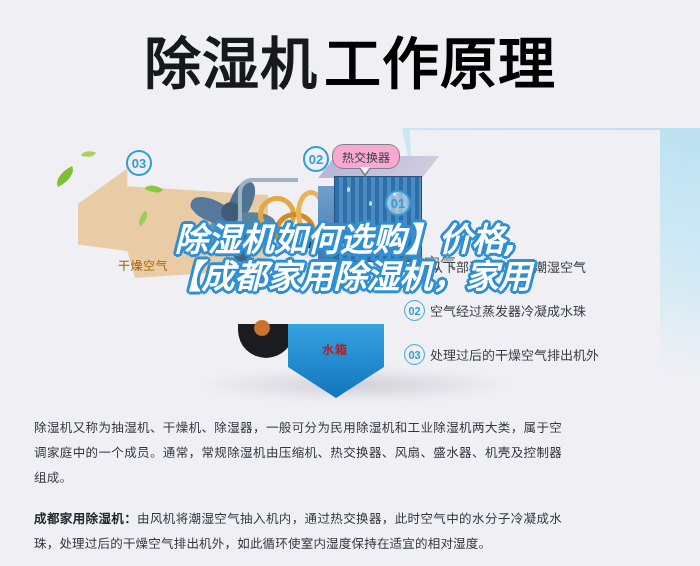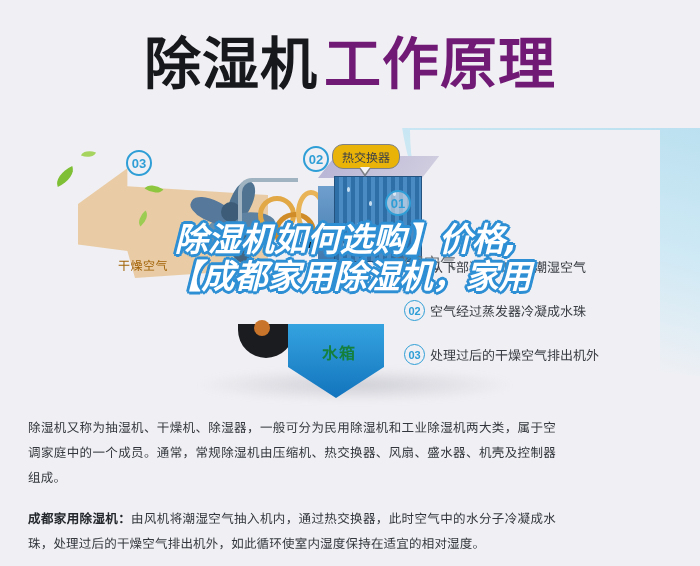--- a/index.html
+++ b/index.html
@@ -36,21 +36,21 @@
   }
   .title-text {
     font-family: "DejaVu Sans", "Liberation Sans", sans-serif;
     font-size: 57px;
     font-weight: 700;
     letter-spacing: 1px;
     line-height: 1;
     white-space: nowrap;
   }
   .title-part-a { color: #17181c; }
-  .title-part-b { color: #701a75; margin-left: 6px; }
+  .title-part-b { color: #000000; margin-left: 6px; }
 
   
   .diagram {
     position: absolute;
     left: 0; top: 128px;
     width: 700px;
     height: 280px;
     overflow: hidden;
   }
 
@@ -220,21 +220,21 @@
   .badge.b-02d { left: 303px; top: 18px; }
   .badge.b-01d { left: 385px; top: 62px; }
 
   
   .bubble {
     position: absolute;
     left: 332px; top: 16px;
     padding: 3px 9px;
     border: 1.5px solid #7e8288;
     border-radius: 11px;
-    background: #eab308;
+    background: #f9a8d4;
     font-size: 12px;
     color: #3d4147;
     white-space: nowrap;
   }
   .bubble::after {
     content: "";
     position: absolute;
     left: 26px; bottom: -9px;
     border-top: 9px solid #7e8288;
     border-left: 6px solid transparent;
@@ -262,22 +262,22 @@
   .tank {
     position: absolute;
     left: 288px; top: 196px;
     width: 96px; height: 74px;
     background: linear-gradient(180deg,#35a3e0,#1274bd);
     clip-path: polygon(0% 0%, 100% 0%, 100% 58%, 50% 100%, 0% 58%);
   }
   .tank-label {
     position: absolute;
     left: 322px; top: 212px;
-    font-size: 16px;
-    color: #15803d;
+    font-size: 12px;
+    color: #b91c1c;
     font-weight: 600;
     letter-spacing: 1px;
   }
   .bowl {
     position: absolute;
     left: 238px; top: 196px;
     width: 56px; height: 34px;
     background: #1a1c20;
     border-radius: 0 0 40px 40px;
   }
@@ -347,21 +347,21 @@
       -3px  0   0 #2e8fd4,  3px  0   0 #2e8fd4;
     pointer-events: none;
   }
   .wm-line { display: block; }
   .wm-line.l2 { padding-right: 8px; }
   .wm-line.l3 { padding-left: 30px; }
 
   
   .body-copy {
     position: absolute;
-    left: 2px; top: 416px;
+    left: 8px; top: 416px;
     width: 580px;
     padding: 0 26px;
   }
   .para {
     font-size: 12.5px;
     line-height: 25px;
     color: #33373d;
     letter-spacing: .2px;
     margin-bottom: 16px;
     text-align: justify;

